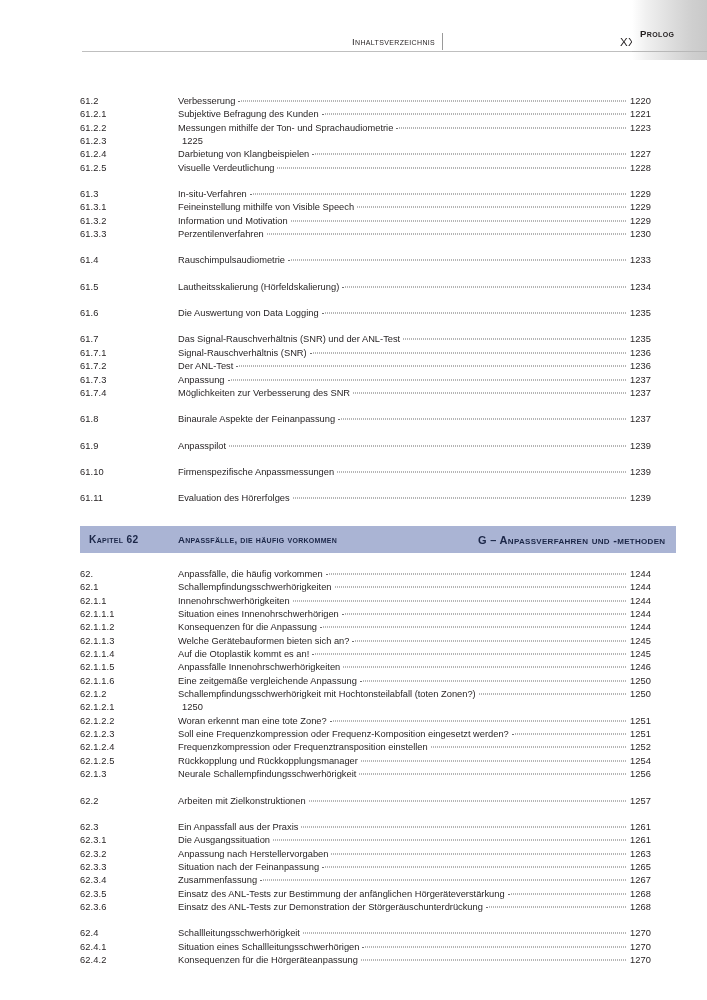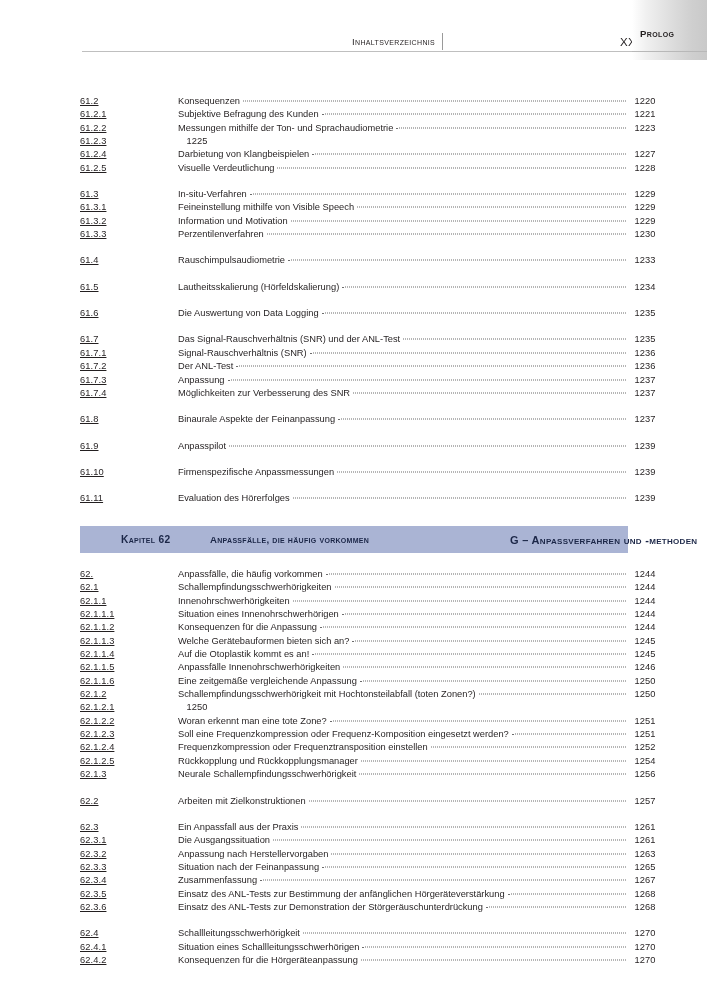--- a/index.html
+++ b/index.html
@@ -110,21 +110,20 @@
     display: flex;
     align-items: baseline;
     font-size: 9.3px;
     line-height: 13.35px;
     color: #231f20;
     white-space: nowrap;
   }
   .toc-num {
     flex: 0 0 98px;
     letter-spacing: 0.1px;
-    text-decoration: underline;
   }
   .toc-title-wrap {
     flex: 1 1 auto;
     display: flex;
     align-items: baseline;
     min-width: 0;
     overflow: hidden;
   }
   .toc-title {
     flex: 0 0 auto;
@@ -132,36 +131,35 @@
   }
   .toc-leader {
     flex: 1 1 auto;
     border-bottom: 1px dotted #6c6c6c;
     transform: translateY(-2.5px);
     min-width: 6px;
     height: 0;
   }
   .toc-page {
     flex: 0 0 30px;
-    text-align: center;
+    text-align: left;
     padding-left: 4px;
     letter-spacing: 0.1px;
   }
 
   
   .chapter-band {
     position: absolute;
     left: 80px;
-    width: 548px;
+    width: 596px;
     height: 27px;
     background: #aab4d4;
     display: flex;
     align-items: center;
     box-sizing: border-box;
-    padding-left: 32px;
   }
   .band-chapter-no {
     flex: 0 0 98px;
     padding-left: 9px;
     box-sizing: border-box;
     font-size: 10.2px;
     font-variant: small-caps;
     font-weight: bold;
     letter-spacing: 0.3px;
     color: #1b2647;
@@ -204,21 +202,21 @@
     <div class="thumb-tab-rule"></div>
     <div class="thumb-tab-label">Prolog</div>
   </div>
 </div>
 
 <div class="toc" id="toc-before">
     <div class="toc-group">
       <div class="toc-row">
         <span class="toc-num">61.2</span>
         <span class="toc-title-wrap">
-          <span class="toc-title">Konsequenzen</span>
+          <span class="toc-title">Verbesserung</span>
           <span class="toc-leader"></span>
         </span>
         <span class="toc-page">1220</span>
       </div>
       <div class="toc-row">
         <span class="toc-num">61.2.1</span>
         <span class="toc-title-wrap">
           <span class="toc-title">Subjektive Befragung des Kunden</span>
           <span class="toc-leader"></span>
         </span>

